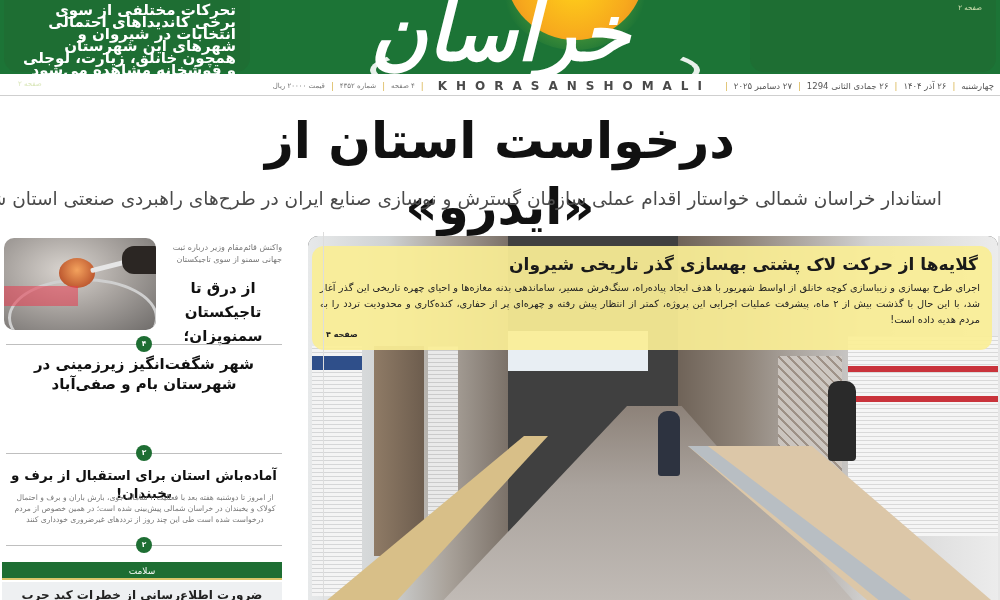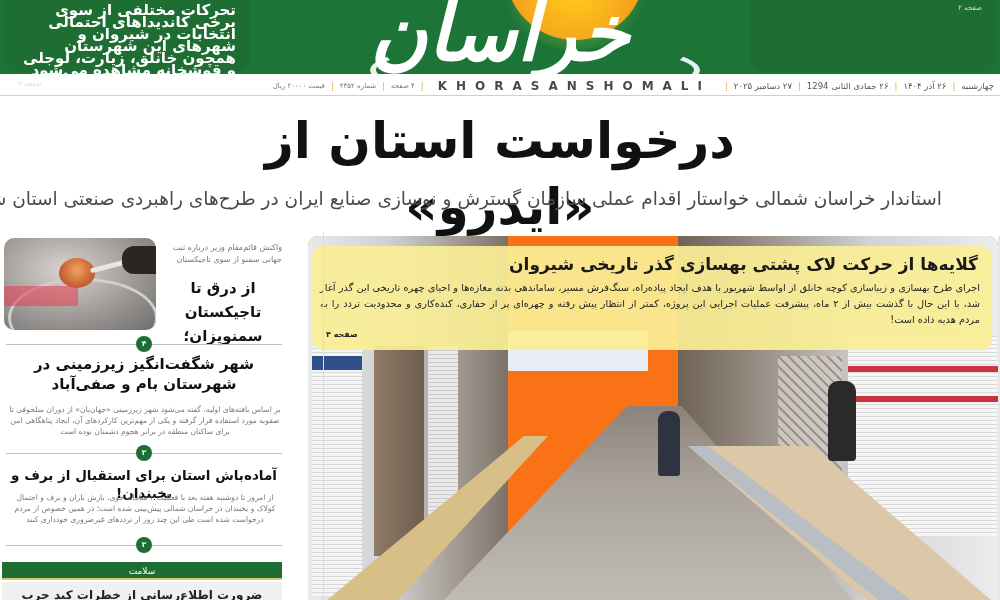--- a/index.html
+++ b/index.html
@@ -58,21 +58,21 @@
 
   .story-title { position: absolute; left: 6px; width: 276px; text-align: center; font-weight: bold; color: #111; }
   .story-body { position: absolute; left: 8px; width: 274px; text-align: center; font-size: 7.6px; line-height: 11px; color: #777; }
 
   .section-bar { position: absolute; left: 2px; top: 330px; width: 280px; height: 18px; background: #1e6e33; color: #fff; font-size: 9px;
          text-align: center; line-height: 18px; border-bottom: 2px solid #d9c56a; }
   .section-under { position: absolute; left: 2px; top: 350px; width: 280px; height: 18px; background: #eef0f2; font-size: 12px; font-weight: bold;
          text-align: center; line-height: 26px; overflow: hidden; color: #222; }
 
   
-  .photo { position: absolute; left: 308px; top: 236px; width: 690px; height: 364px; border-radius: 10px 10px 0 0; overflow: hidden; background: #f97316; }
+  .photo { position: absolute; left: 308px; top: 236px; width: 690px; height: 364px; border-radius: 10px 10px 0 0; overflow: hidden; background: #404040; }
   .sky { position: absolute; left: 200px; top: 95px; width: 140px; height: 40px; background: #e8eef3; }
   .wall-left { position: absolute; left: 0; top: 0; width: 200px; height: 364px; background: linear-gradient(90deg, #e7e9ea 0%, #cfd2d3 40%, #a9a29a 70%, #7b7168 100%); }
   .shutter-l { position: absolute; left: 4px; top: 110px; width: 50px; height: 250px;
          background: repeating-linear-gradient(0deg, #f4f4f4 0px, #f4f4f4 3px, #d5d6d7 3px, #d5d6d7 4px); }
   .blue-band { position: absolute; left: 4px; top: 120px; width: 50px; height: 14px; background: #2f4f8a; }
   .door-l { position: absolute; left: 66px; top: 110px; width: 50px; height: 210px; background: linear-gradient(90deg, #8f7b66, #6d5d4e); }
   .shutter-l2 { position: absolute; left: 120px; top: 110px; width: 30px; height: 180px;
          background: repeating-linear-gradient(0deg, #e9e9e9 0px, #e9e9e9 3px, #cacaca 3px, #cacaca 4px); }
   .wall-right { position: absolute; right: 0; top: 0; width: 320px; height: 364px; background: linear-gradient(270deg, #ececec 0%, #d3d3d3 40%, #8e8378 80%, #6f6358 100%); }
   .shutter-r { position: absolute; right: 0; top: 100px; width: 150px; height: 200px;
@@ -181,21 +181,20 @@
     <div class="lead-title">
       <div>از درق تا تاجیکستان</div>
       <div>سمنوپزان؛</div>
     </div>
   </div>
 
   <div class="divider" style="top:112px"></div>
   <div class="badge" style="left:136px; top:104px">۴</div>
 
   <div class="story-title" style="top:122px; font-size:15px; line-height:20px;">شهر شگفت‌انگیز زیرزمینی در شهرستان بام و صفی‌آباد</div>
-  <div class="story-body" style="top:172px;">بر اساس یافته‌های اولیه، گفته می‌شود شهر زیرزمینی «جهان‌بان» از دوران سلجوقی تا صفویه مورد استفاده قرار گرفته و یکی از مهم‌ترین کارکردهای آن، ایجاد پناهگاهی امن برای ساکنان منطقه در برابر هجوم دشمنان بوده است</div>
 
   <div class="divider" style="top:221px"></div>
   <div class="badge" style="left:136px; top:213px">۲</div>
 
   <div class="story-title" style="top:234px; font-size:13.5px; line-height:18px;">آماده‌باش استان برای استقبال از برف و یخبندان!</div>
   <div class="story-body" style="top:260px;">از امروز تا دوشنبه هفته بعد با فعالیت ۲ سامانه جوی، بارش باران و برف و احتمال کولاک و یخبندان در خراسان شمالی پیش‌بینی شده است؛ در همین خصوص از مردم درخواست شده است طی این چند روز از ترددهای غیرضروری خودداری کنند</div>
 
   <div class="divider" style="top:313px"></div>
   <div class="badge" style="left:136px; top:305px">۲</div>
 

